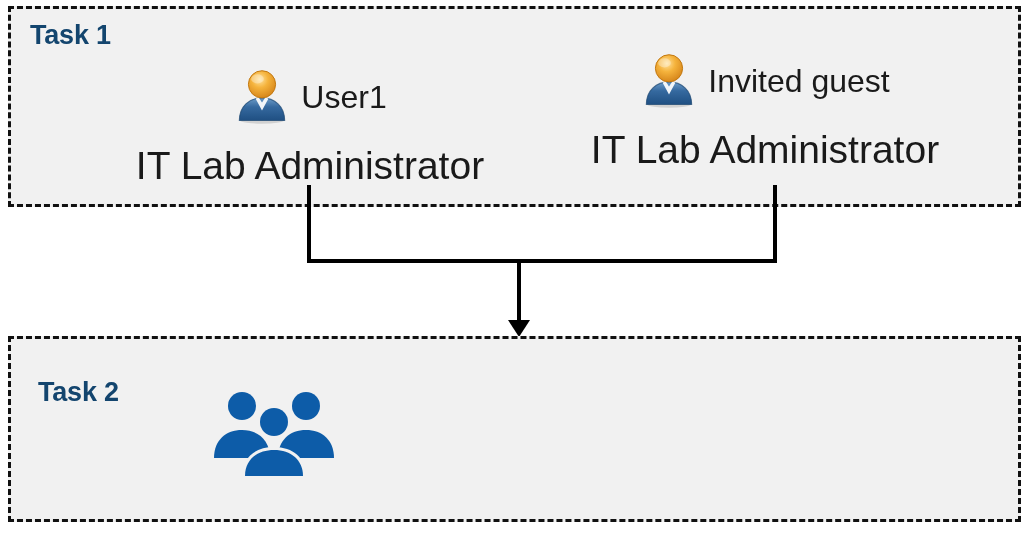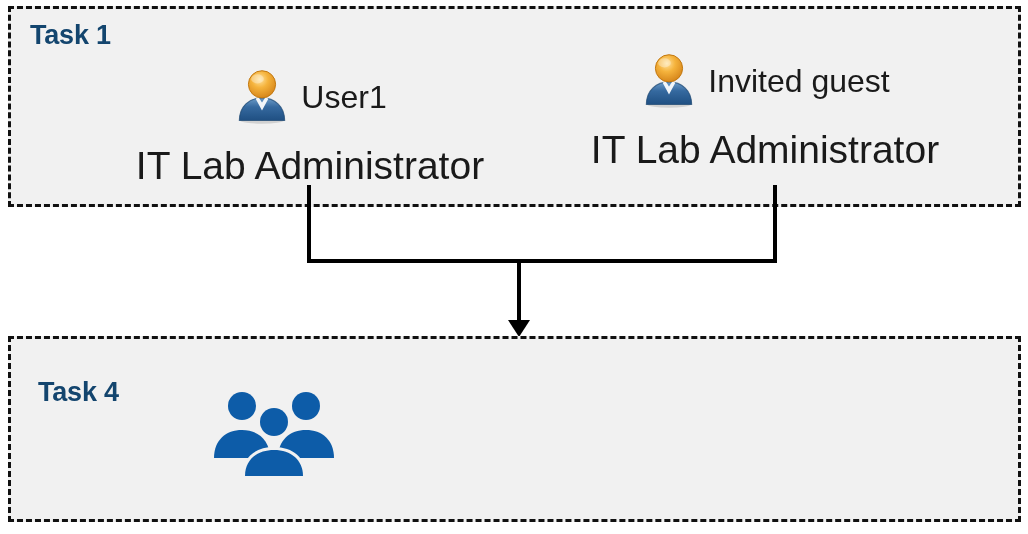--- a/index.html
+++ b/index.html
@@ -184,21 +184,21 @@
       <line x1="309" y1="185" x2="309" y2="261"></line>
       <line x1="775" y1="185" x2="775" y2="261"></line>
       <line x1="307" y1="261" x2="777" y2="261"></line>
       <line x1="519" y1="261" x2="519" y2="322"></line>
     </g>
     <polygon points="508,320 530,320 519,337" fill="#000000"></polygon>
   </svg>
 
   <div id="task2-box" class="task-box"></div>
 
-  <div id="task2-label" class="task-label">Task 4</div>
+  <div id="task2-label" class="task-label">Task 2</div>
 
   <div id="group-icon-wrap">
     <svg class="group-icon" viewBox="0 0 125 88" xmlns="http://www.w3.org/2000/svg">
       <g fill="#0D5CA8">
 
         <circle cx="31" cy="18" r="14"></circle>
         <path d="M3 70 C3 52 15 42 31 42 C47 42 59 52 59 70 Z"></path>
 
         <circle cx="95" cy="18" r="14"></circle>
         <path d="M67 70 C67 52 79 42 95 42 C111 42 123 52 123 70 Z"></path>

